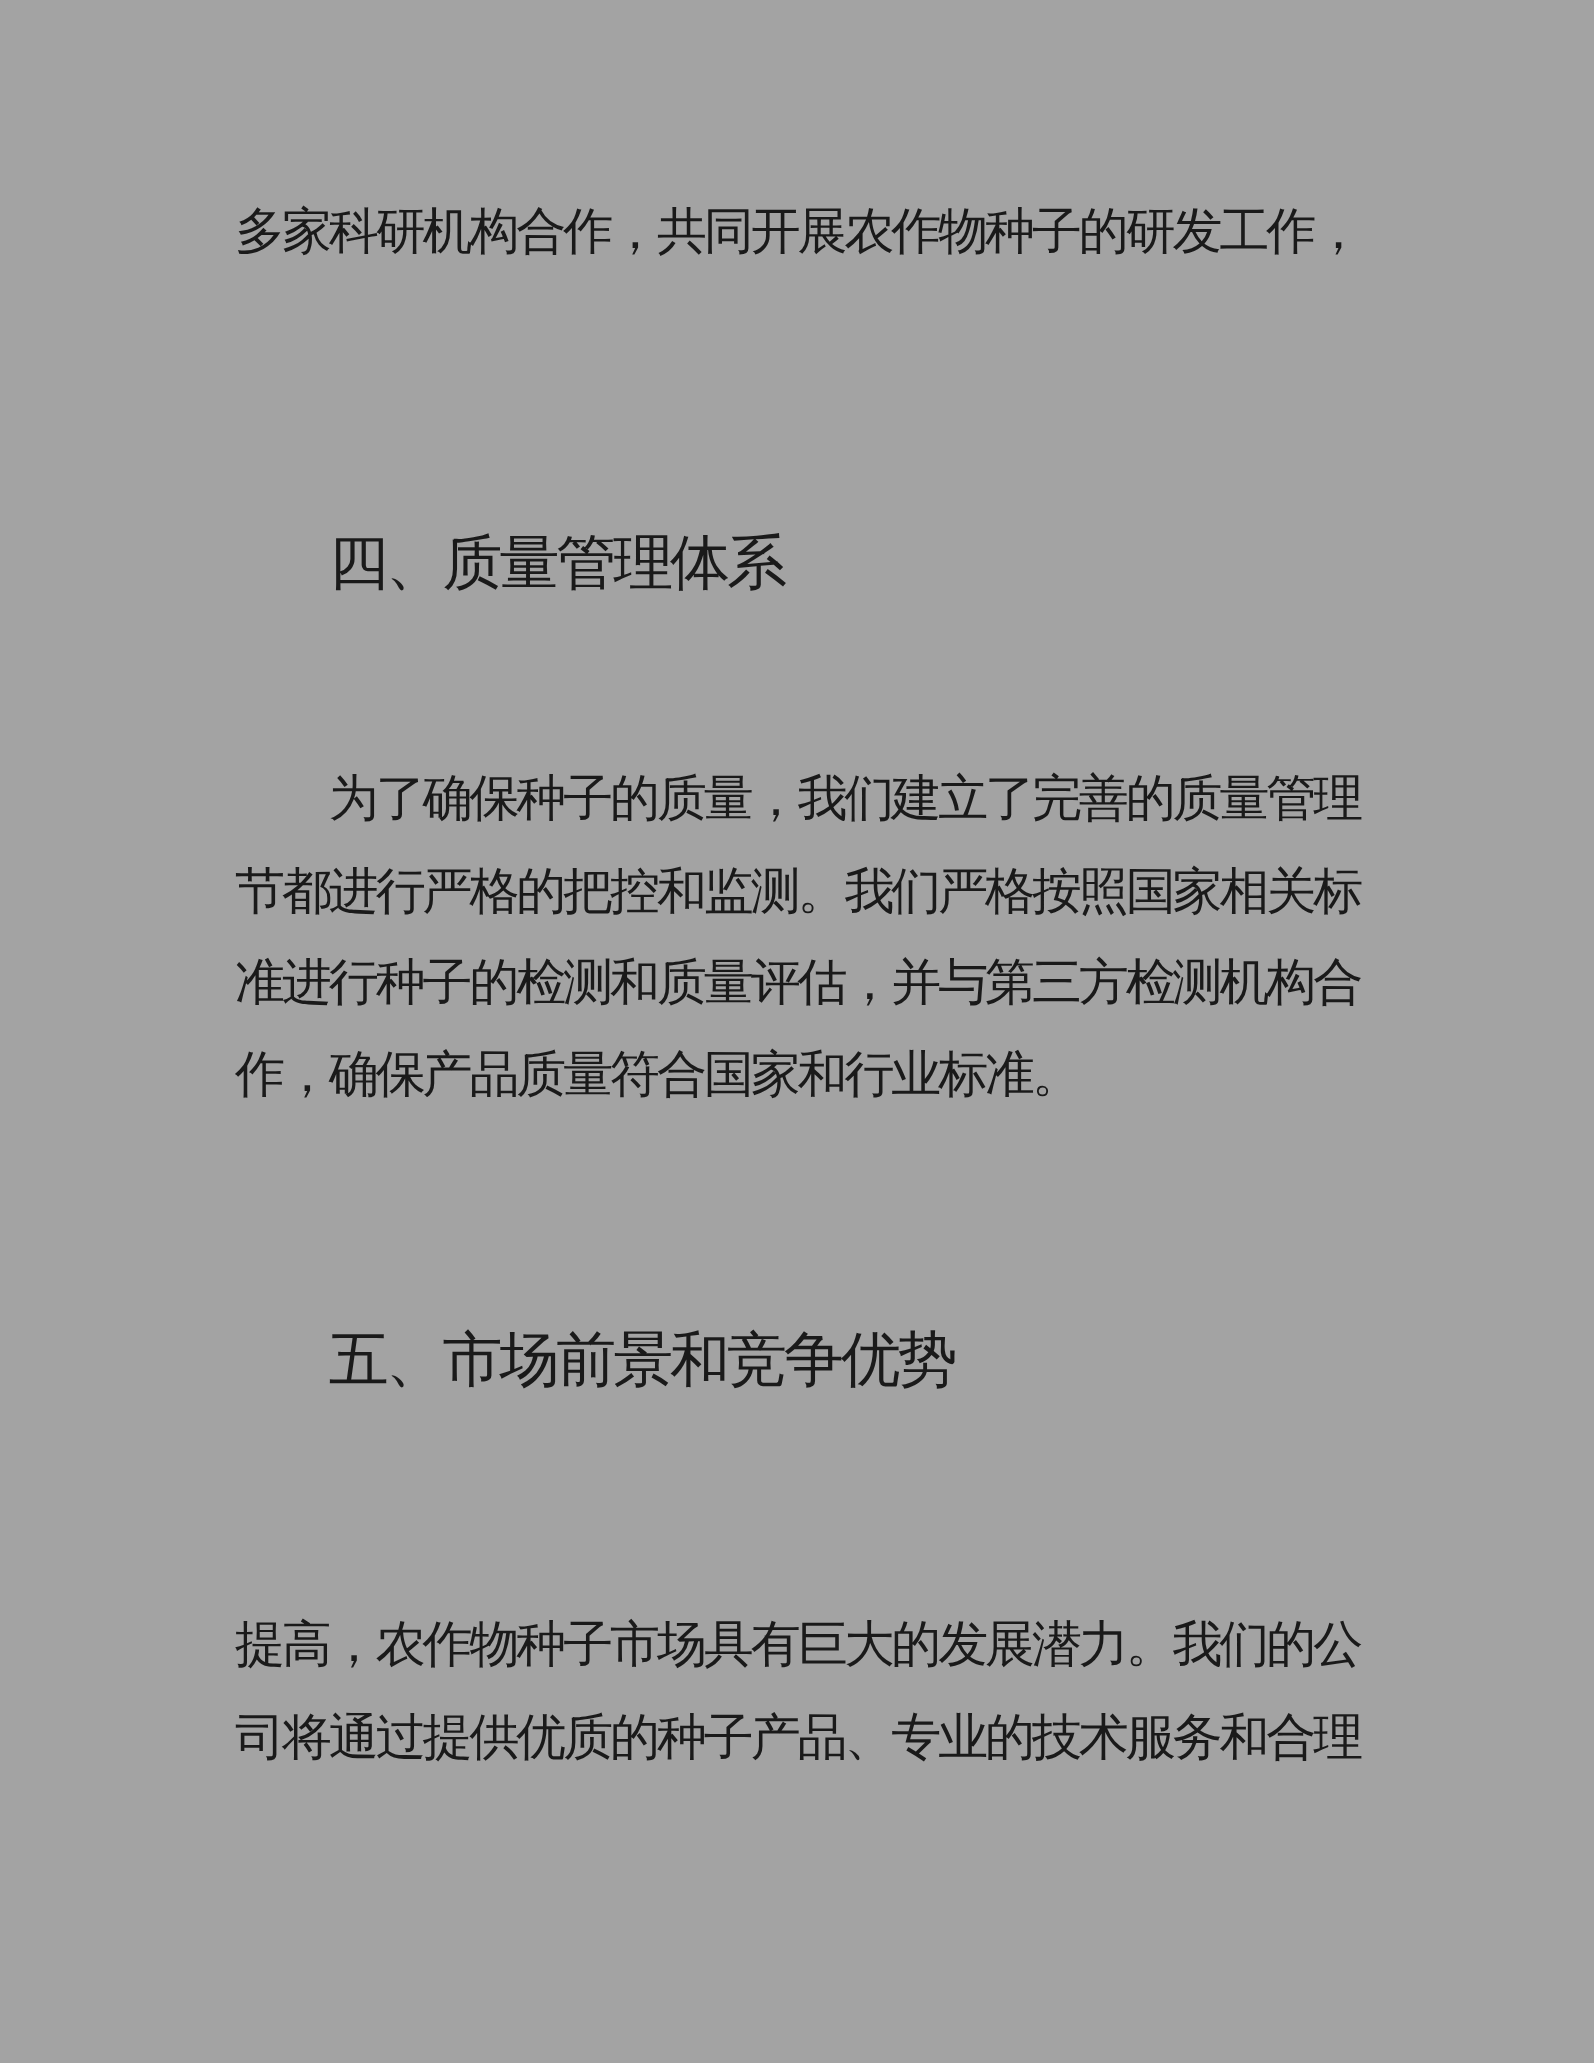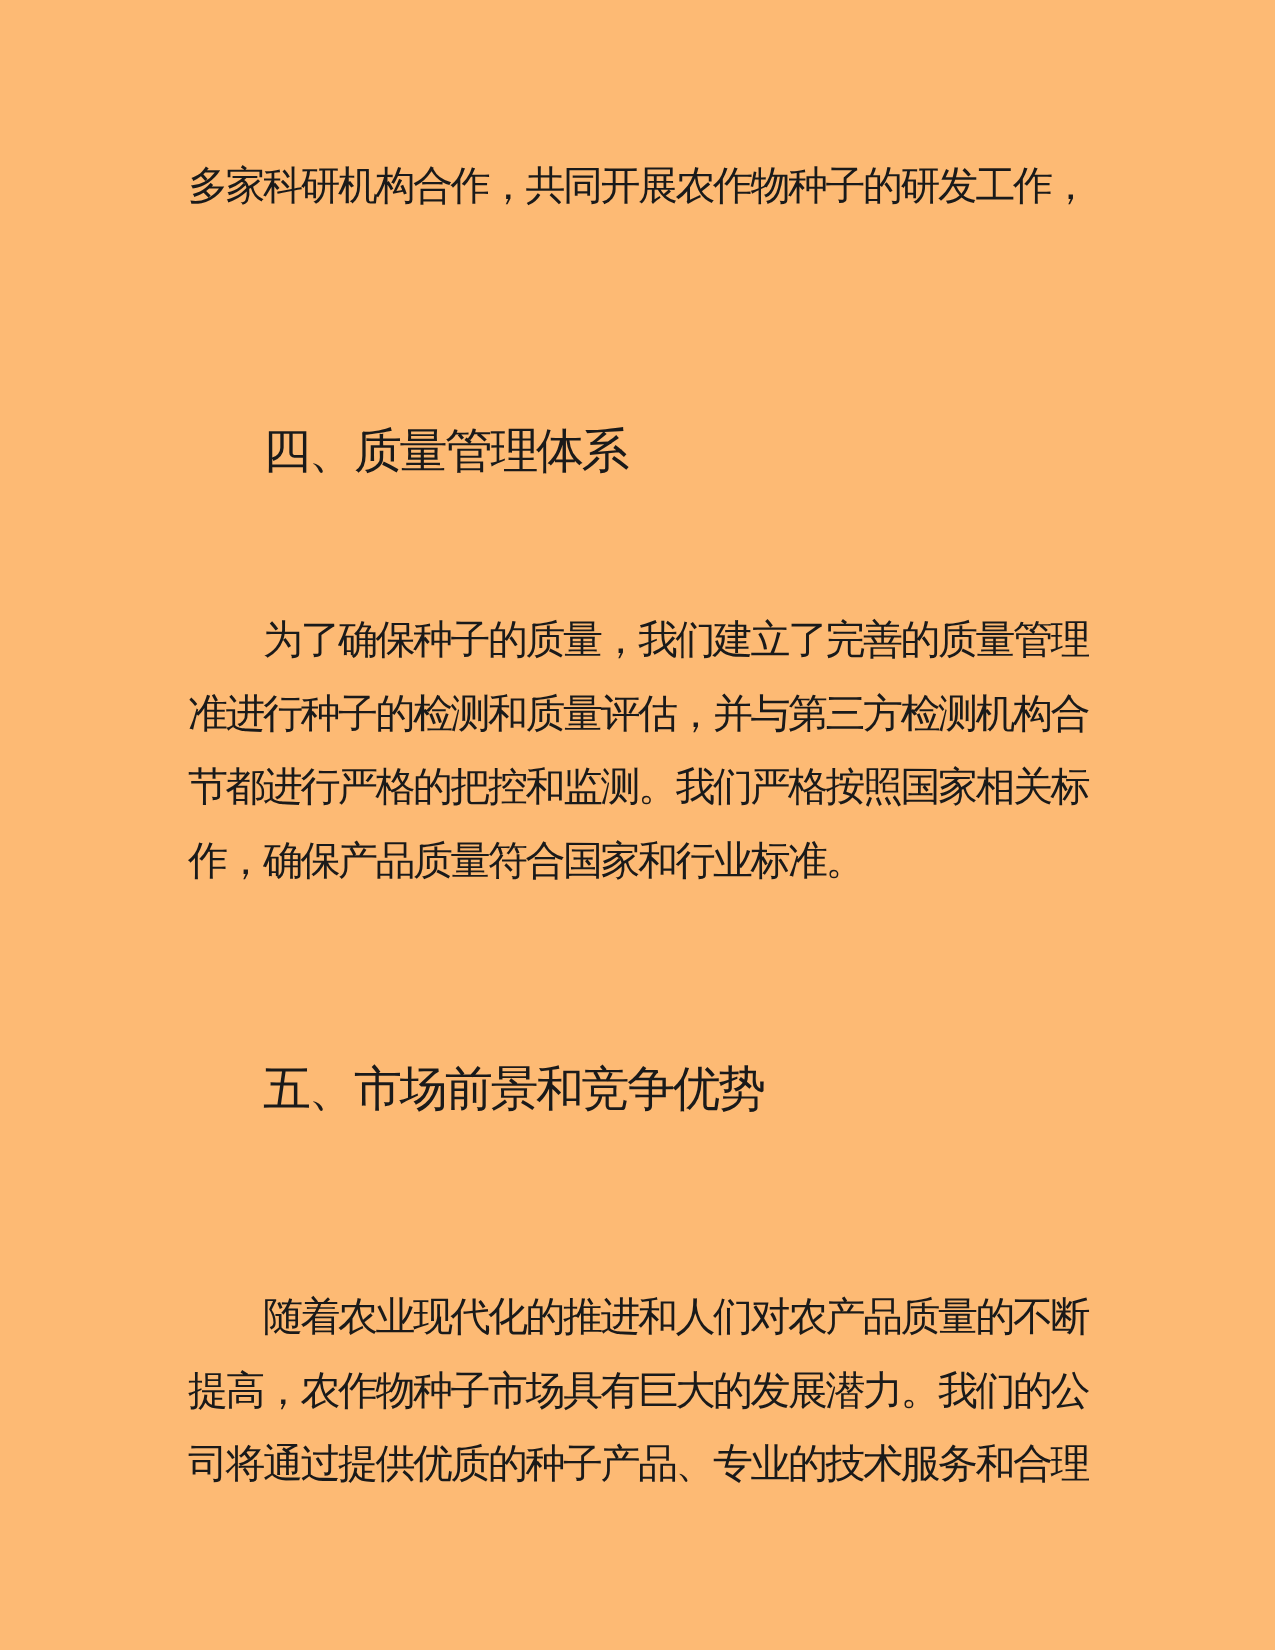--- a/index.html
+++ b/index.html
@@ -4,21 +4,21 @@
 <style>
   html, body {
     margin: 0;
     padding: 0;
     background: #ffffff;
   }
   .page {
     position: relative;
     width: 1275px;
     height: 1650px;
-    background: #fdba74;
+    background: #a3a3a3;
     overflow: hidden;
     font-family: "Liberation Sans", sans-serif;
     color: #1a1a1a;
   }
   .para {
     position: absolute;
     left: 188px;
     width: 902px;
     font-size: 40px;
     letter-spacing: -2.5px;
@@ -53,26 +53,25 @@
 <div class="page">
 
   <div class="para" id="para-1">
     <div class="line">多家科研机构合作，共同开展农作物种子的研发工作，</div>
   </div>
 
   <div class="heading" id="heading-1">四、质量管理体系</div>
 
   <div class="para" id="para-2">
     <div class="line indent">为了确保种子的质量，我们建立了完善的质量管理</div>
+    <div class="line">节都进行严格的把控和监测。我们严格按照国家相关标</div>
     <div class="line">准进行种子的检测和质量评估，并与第三方检测机构合</div>
-    <div class="line">节都进行严格的把控和监测。我们严格按照国家相关标</div>
     <div class="line">作，确保产品质量符合国家和行业标准。</div>
   </div>
 
   <div class="heading" id="heading-2">五、市场前景和竞争优势</div>
 
   <div class="para" id="para-3">
-    <div class="line indent">随着农业现代化的推进和人们对农产品质量的不断</div>
     <div class="line">提高，农作物种子市场具有巨大的发展潜力。我们的公</div>
     <div class="line">司将通过提供优质的种子产品、专业的技术服务和合理</div>
   </div>
 
 </div>
 
 </body></html>

